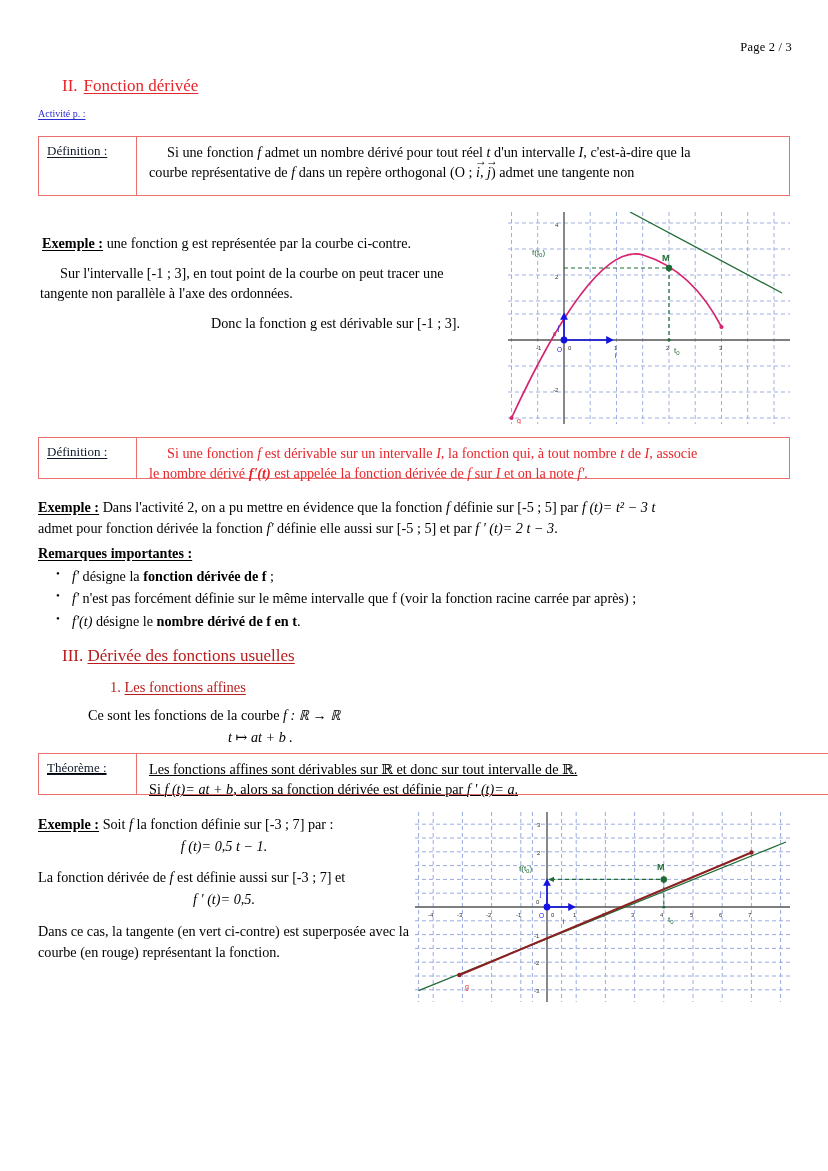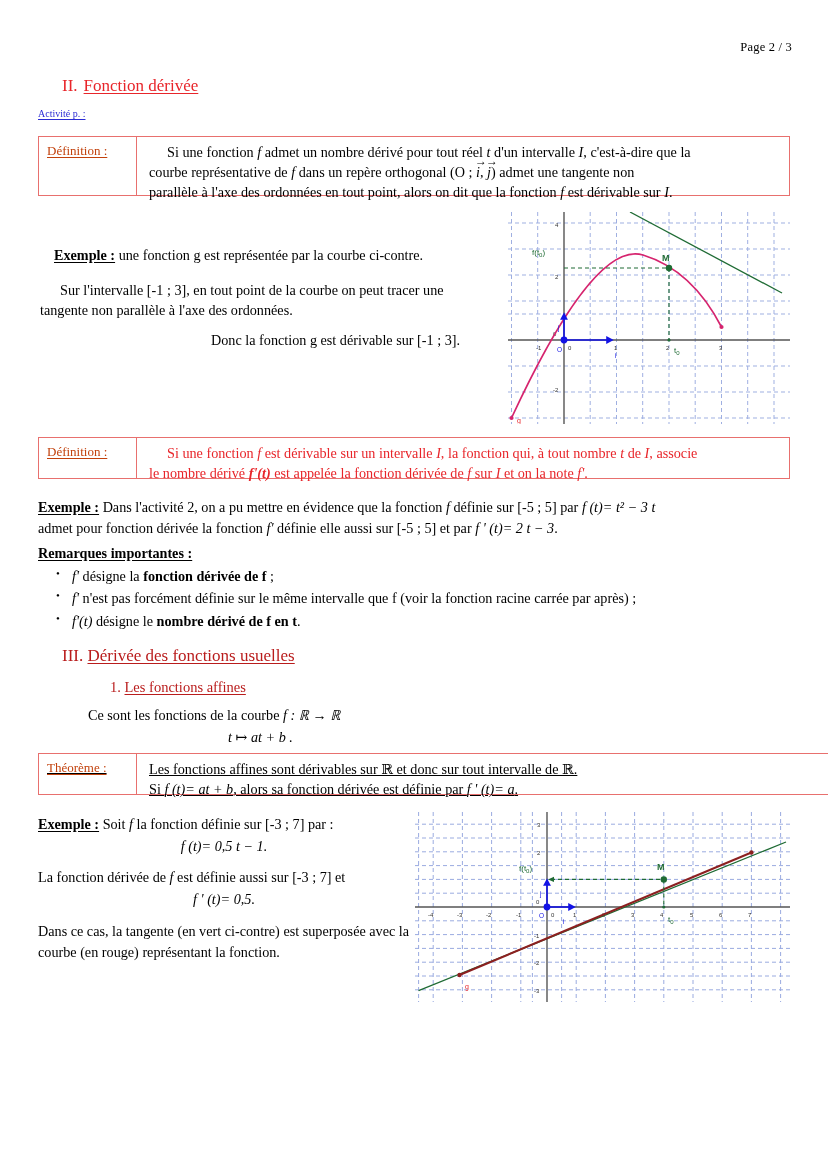--- a/index.html
+++ b/index.html
@@ -16,21 +16,21 @@
   .h2 .num{margin-right:6px;}
   .h2 .ttl{text-decoration:underline;text-underline-offset:2px;}
 
   .activite{position:absolute;left:38px;top:108px;font-size:10px;color:#2b2bd4;
             text-decoration:underline;text-underline-offset:2px;}
 
   
   .box{position:absolute;border:1px solid #e8706e;box-sizing:border-box;display:flex;}
   .box .lab{
     width:98px;flex:0 0 98px;border-right:1px solid #e8706e;box-sizing:border-box;
-    padding:6px 0 0 8px;font-size:13px;color:#c2410c;
+    padding:6px 0 0 8px;font-size:13px;color:#0f172a;
   }
   .box .lab span{text-decoration:underline;text-underline-offset:2px;}
   .box .bdy{flex:1;padding:5px 10px 4px 12px;font-size:14.2px;line-height:1.42;}
   .box.red .bdy{color:#e8252a;}
   .box .bdy p{margin:0;}
   .ind{display:inline-block;width:18px;}
 
   i.v{font-style:italic;}
   .vecarrow{position:relative;display:inline-block;}
   .vecarrow::after{content:"\2192";position:absolute;left:-1px;top:-9px;font-size:12px;font-style:normal;}
@@ -66,26 +66,25 @@
     <span class="num">II.</span><span class="ttl">Fonction dérivée</span>
   </div>
 
   <div class="activite">Activité  p. :</div>
 
   <div class="box" style="left:38px;top:136px;width:752px;height:60px;">
     <div class="lab"><span>Définition :</span></div>
     <div class="bdy">
       <p><span class="ind"></span><span>Si une fonction </span><i class="v">f</i><span> admet un nombre dérivé pour tout réel </span><i class="v">t</i><span> d'un intervalle </span><i class="v">I</i><span>, c'est-à-dire que la</span></p>
       <p><span>courbe représentative de </span><i class="v">f</i><span> dans un repère orthogonal (O ; </span><i class="v vecarrow">i</i><span>, </span><i class="v vecarrow">j</i><span>) admet une tangente non</span></p>
-      <p><span>parallèle à l'axe des ordonnées en tout point, alors on dit que la fonction </span><i class="v">f</i><span> est dérivable sur </span><i class="v">I</i><span>.</span></p>
     </div>
   </div>
 
   <div class="txt" style="left:40px;top:231px;width:420px;">
-    <p style="margin:14px;"><span class="b u">Exemple :</span><span> une fonction g est représentée par la courbe ci-contre.</span></p>
+    <p style="margin:2px;"><span class="b u">Exemple :</span><span> une fonction g est représentée par la courbe ci-contre.</span></p>
     <p style="margin:9px 0 0 0;text-indent:20px;">Sur l'intervalle [-1 ; 3], en tout point de la courbe  on peut tracer une tangente non parallèle à l'axe des ordonnées.</p>
     <p style="margin:9px 0 0 0;text-indent:20px;text-align:right;">Donc la fonction g est dérivable sur [-1 ; 3].</p>
   </div>
 
   <div class="graph" style="left:508px;top:212px;">
     <svg width="282" height="212" viewBox="0 0 282 212">
 
       <g stroke="#9aabe0" stroke-width="1" stroke-dasharray="4,3" fill="none" opacity="0.95">
         <line x1="3.5" y1="0" x2="3.5" y2="212"></line>
         <line x1="29.7" y1="0" x2="29.7" y2="212"></line>

